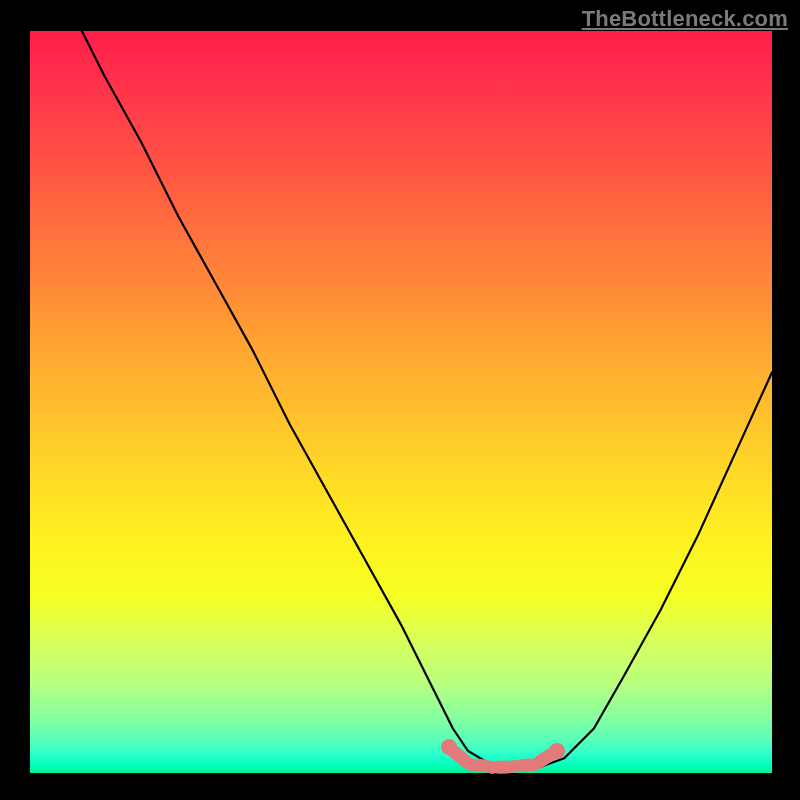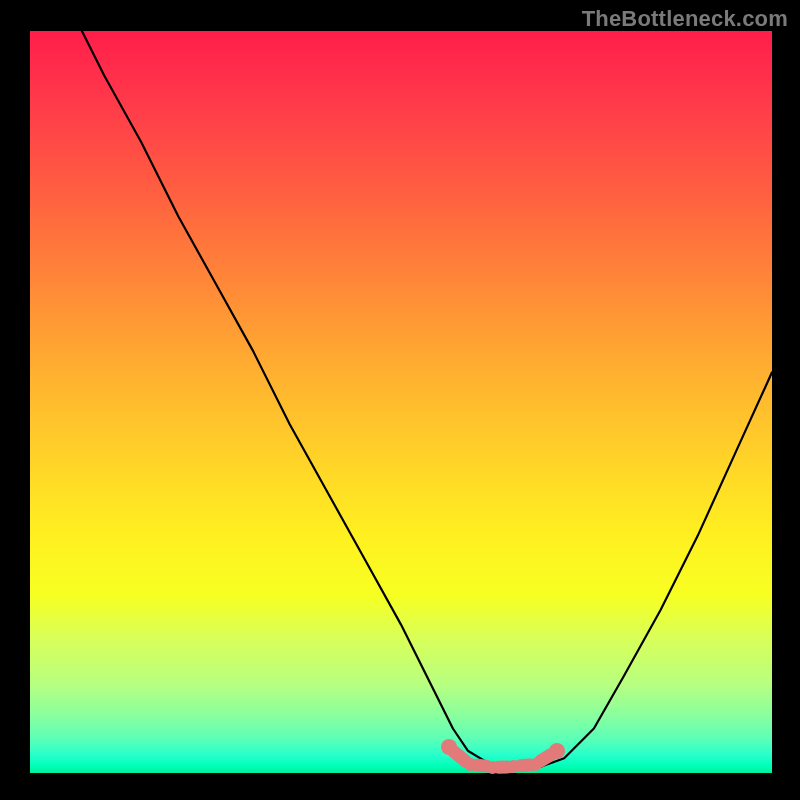--- a/index.html
+++ b/index.html
@@ -45,20 +45,21 @@
   }
   .watermark {
     position: absolute;
     top: 6px;
     right: 12px;
     font-family: Arial, Helvetica, sans-serif;
     font-size: 22px;
     font-weight: 600;
     color: #7a7a7a;
     letter-spacing: 0.2px;
+    text-decoration: underline;
   }
   svg.curve {
     position: absolute;
     left: 0;
     top: 0;
     width: 742px;
     height: 742px;
   }
   .seg {
     position: absolute;

